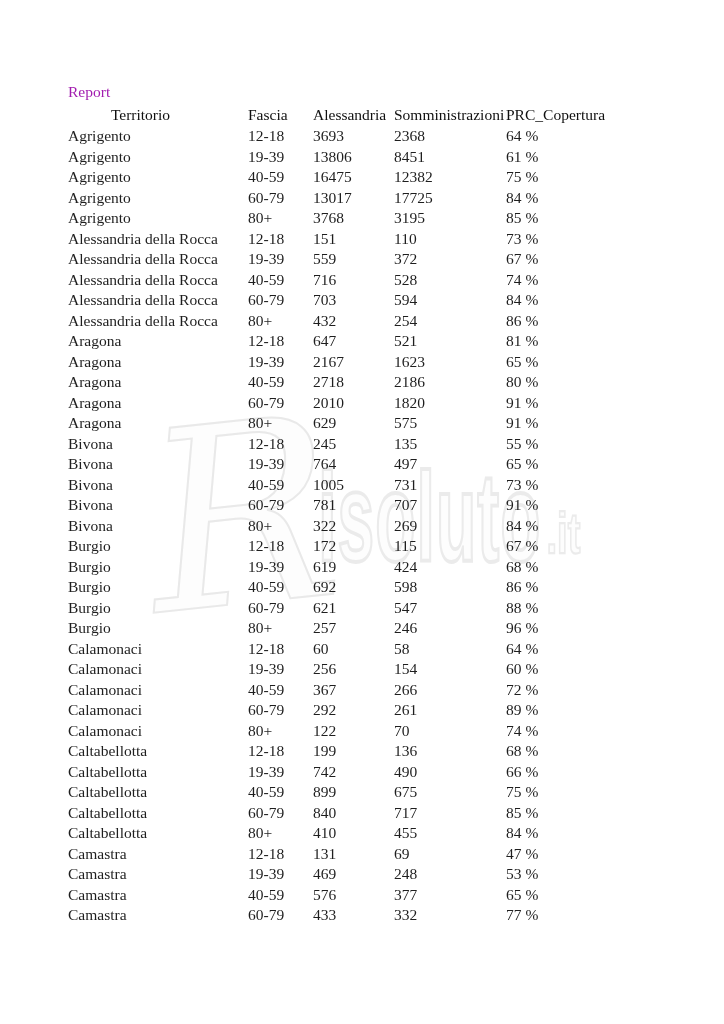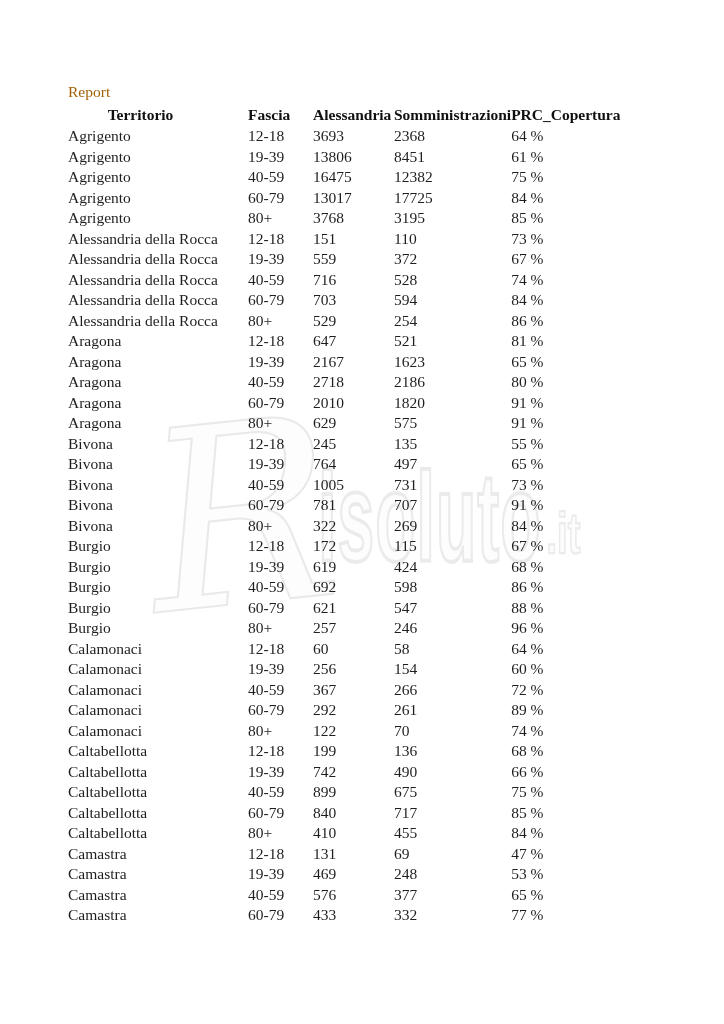--- a/index.html
+++ b/index.html
@@ -59,21 +59,21 @@
 
   
   .content {
     position: absolute;
     left: 68px; top: 82px;
     z-index: 1;
   }
   .doc-title, .doc-subtitle {
     font-size: 15.5px;
     line-height: 20px;
-    color: #a16207;
+    color: #a21caf;
     white-space: nowrap;
   }
 
   table.vax {
     border-collapse: collapse;
     table-layout: fixed;
     margin-top: 2px;
     border: none;
   }
   table.vax col.c-terr   { width: 180px; }
@@ -85,21 +85,21 @@
   table.vax th, table.vax td {
     padding: 0;
     border: none;
     font-size: 15.5px;
     text-align: left;
     vertical-align: baseline;
     white-space: nowrap;
     overflow: visible;
   }
   table.vax thead th {
-    font-weight: bold;
+    font-weight: normal;
     color: #101010;
     line-height: 22px;
   }
   table.vax thead th.h-terr {
     text-align: center;
     padding-right: 35px;
   }
   table.vax tbody td {
     font-weight: normal;
     color: #1e1e1e;
@@ -204,21 +204,21 @@
     <td>Alessandria della Rocca</td>
     <td>60-79</td>
     <td>703</td>
     <td>594</td>
     <td>84 %</td>
   </tr>
 
   <tr>
     <td>Alessandria della Rocca</td>
     <td>80+</td>
-    <td>529</td>
+    <td>432</td>
     <td>254</td>
     <td>86 %</td>
   </tr>
 
   <tr>
     <td>Aragona</td>
     <td>12-18</td>
     <td>647</td>
     <td>521</td>
     <td>81 %</td>

